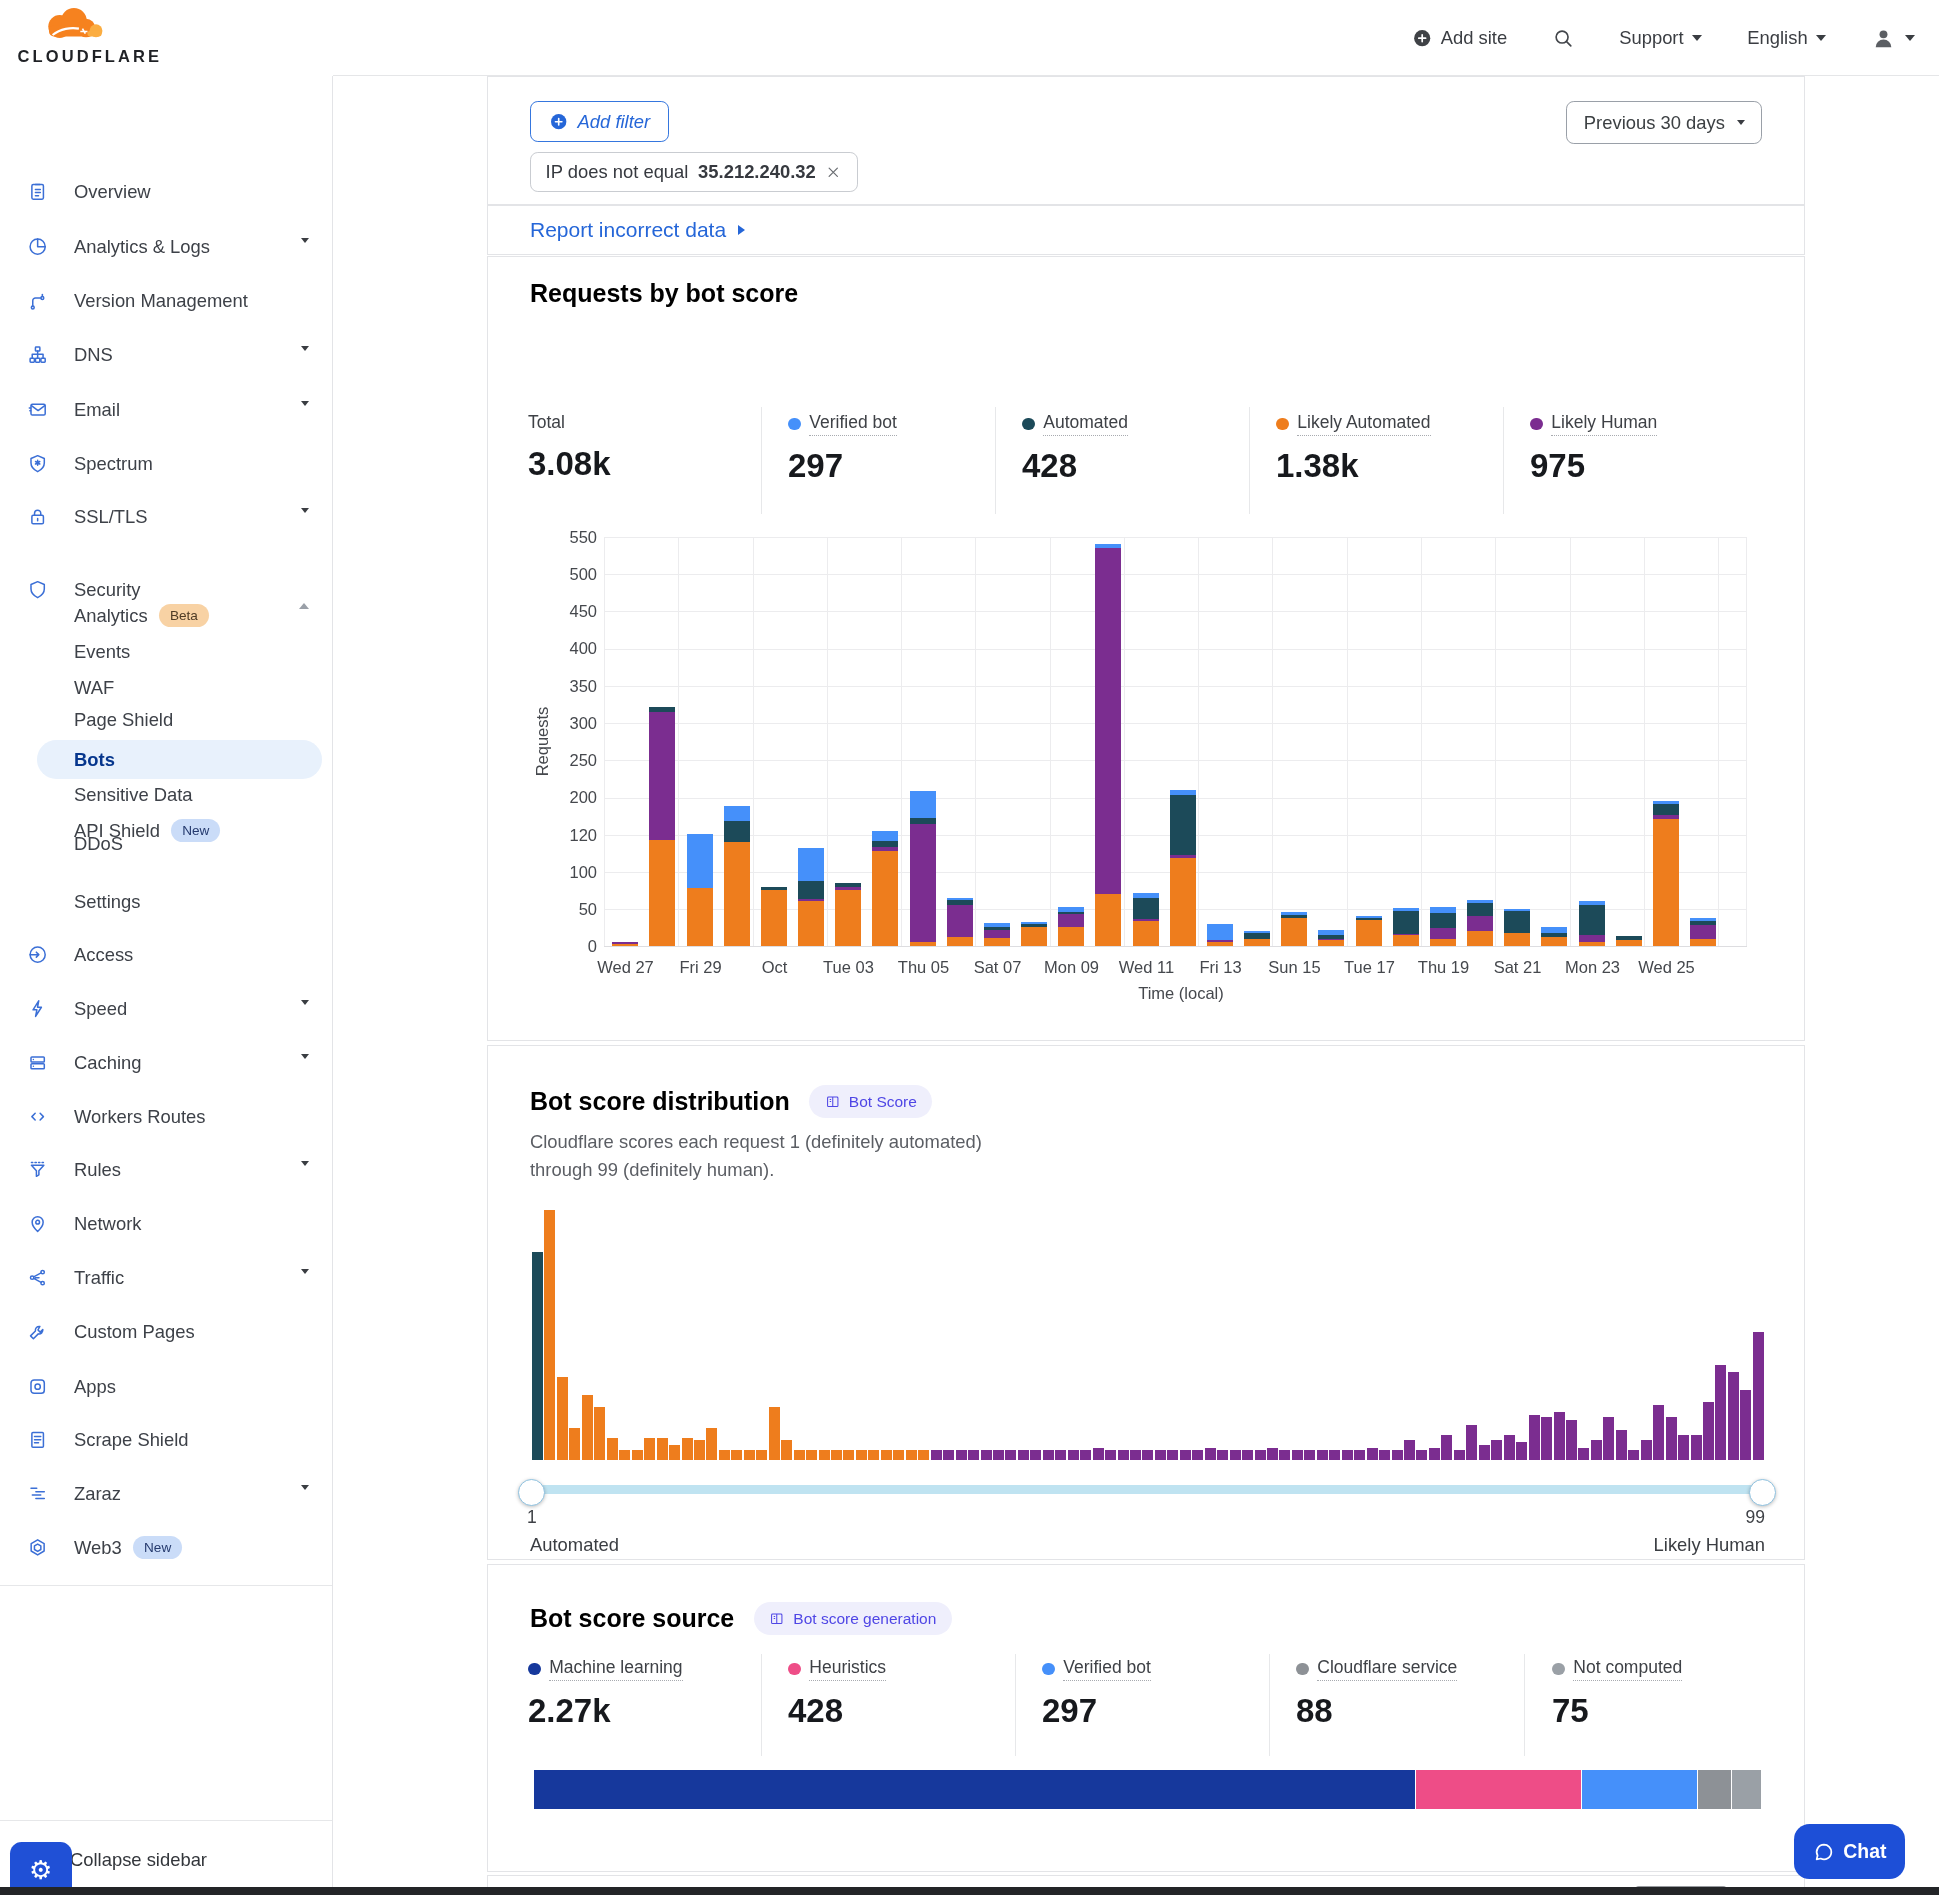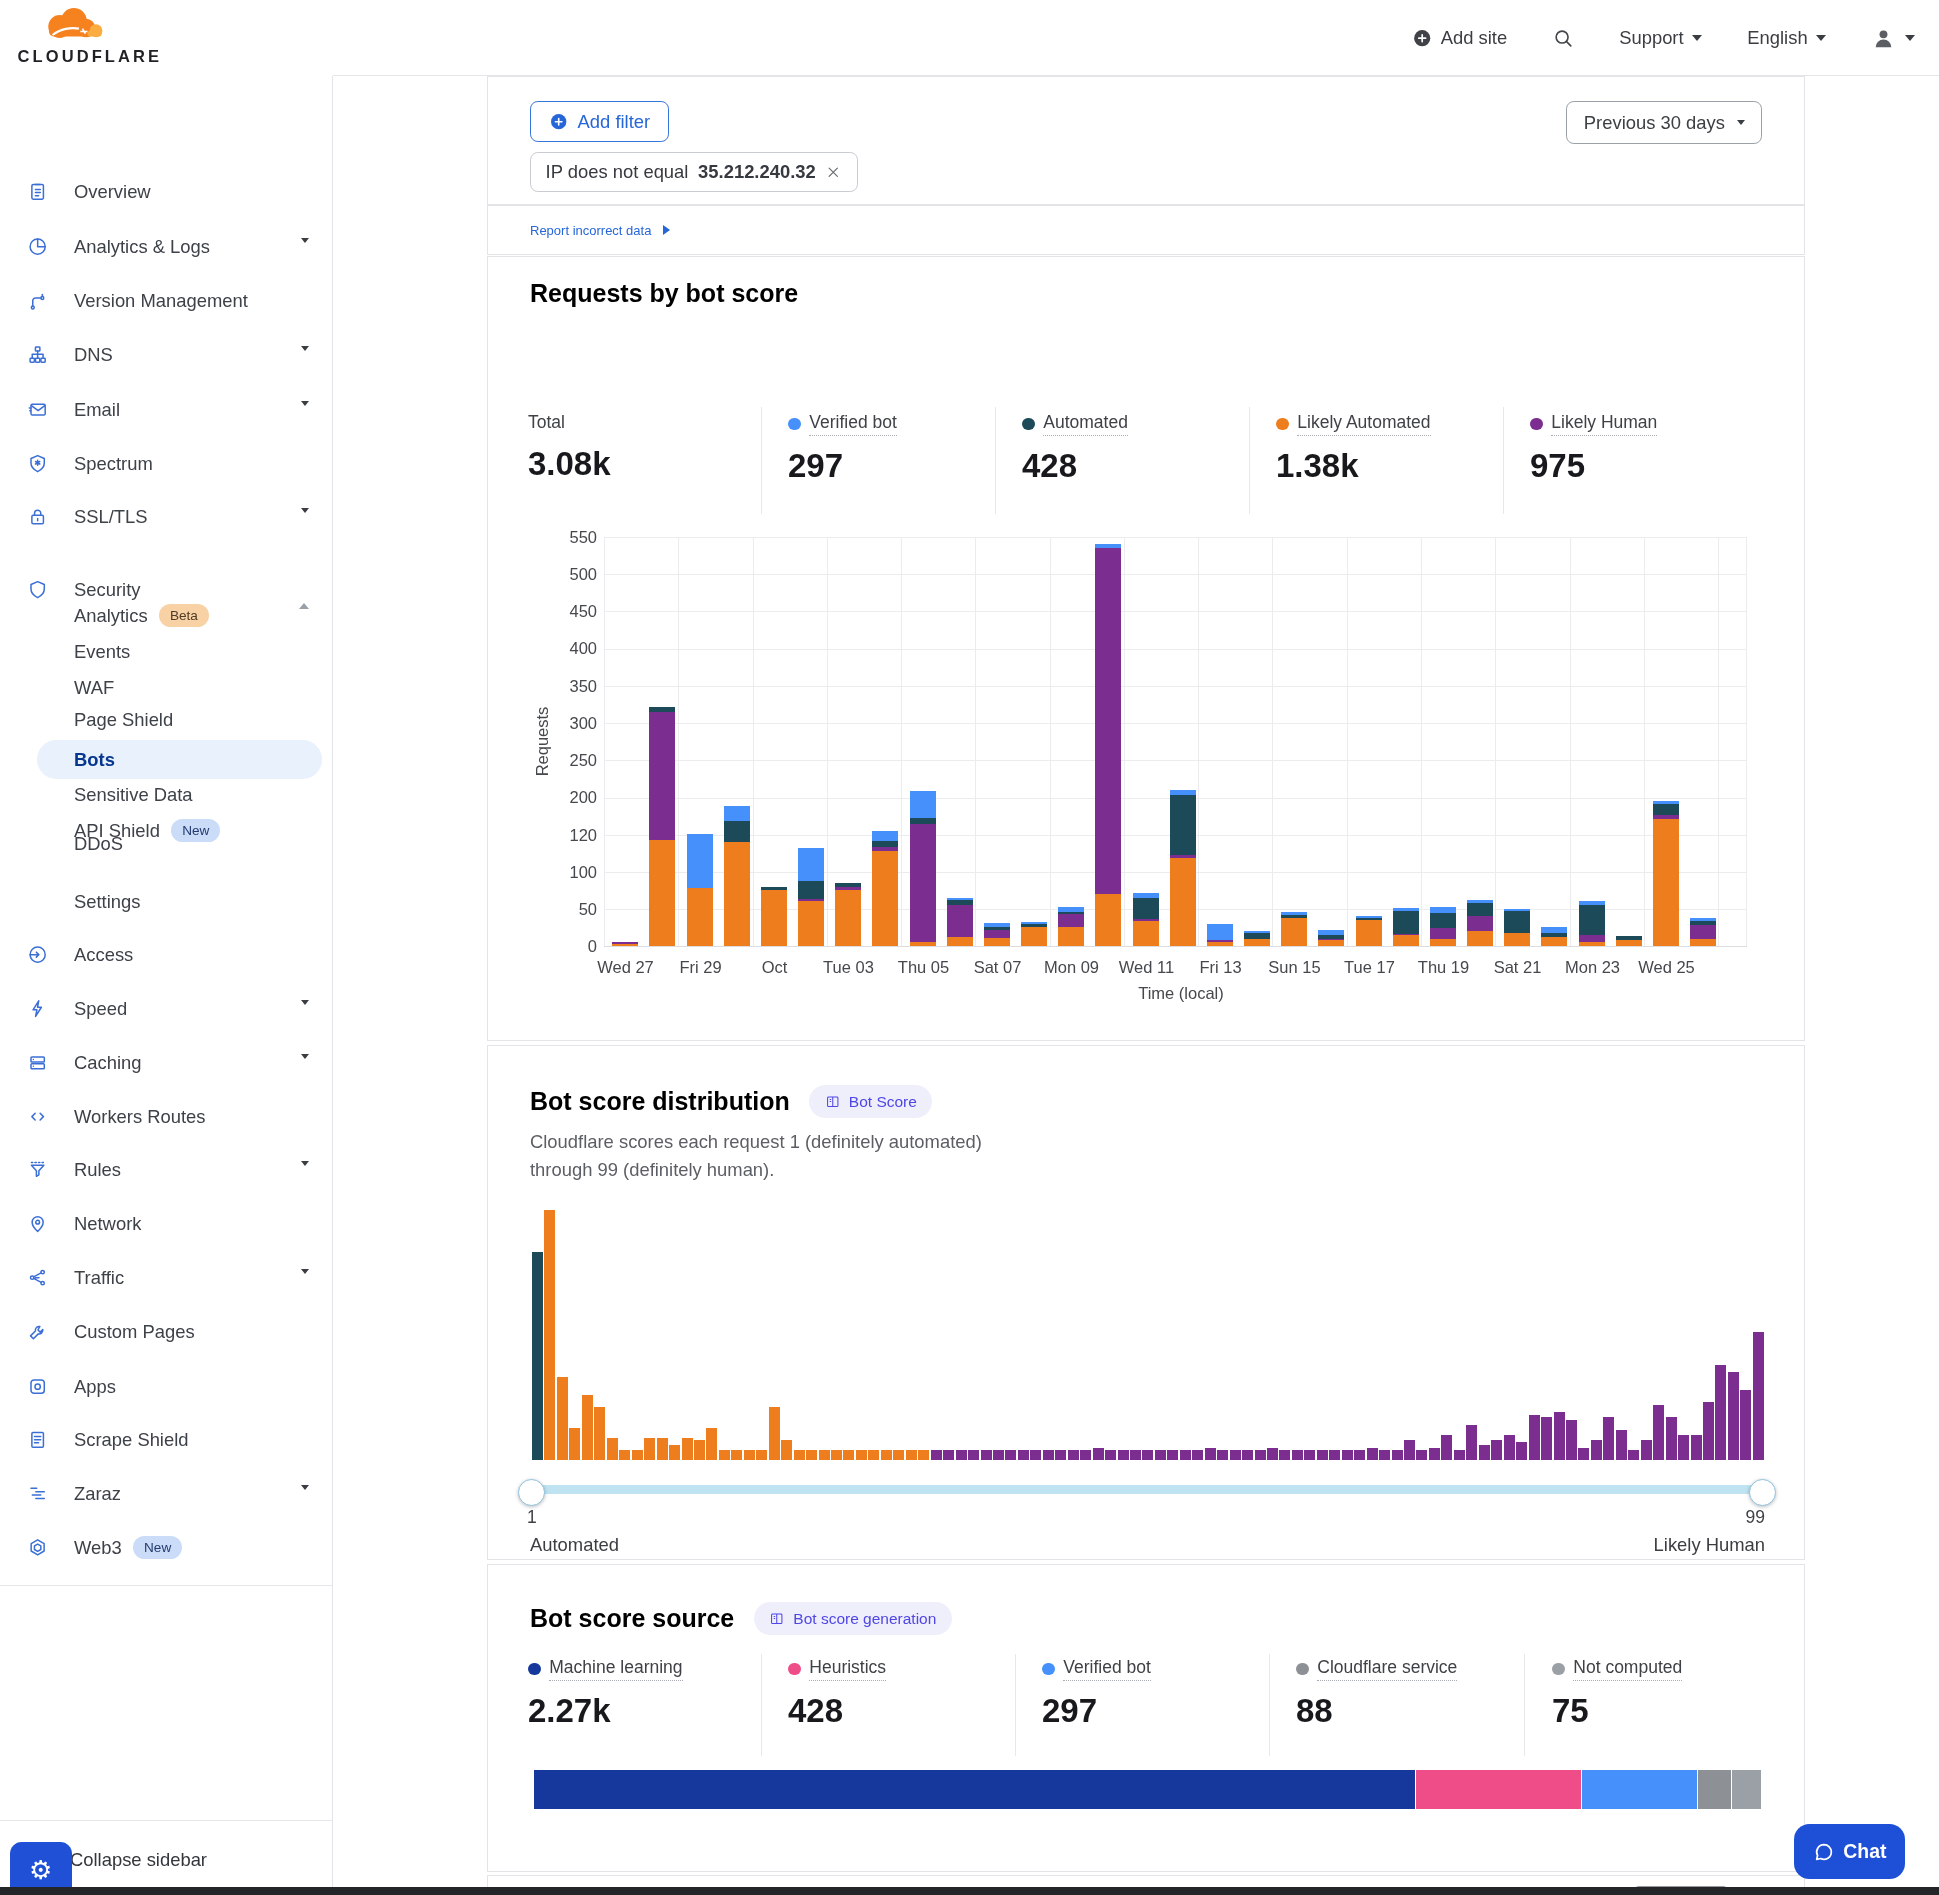--- a/index.html
+++ b/index.html
@@ -39,26 +39,26 @@
 
   
   .box { position:absolute; left:487px; width:1318px; background:#fff; border:1px solid #e3e4e7; }
   #filter-box { top:76px; height:129px; }
   #report-box { top:205px; height:50px; }
   #requests-box { top:256px; height:785px; }
   #distribution-box { top:1045px; height:515px; }
   #source-box { top:1564px; height:308px; }
   #next-box { top:1875px; height:19.4px; border-bottom:none; }
 
-  .add-filter-btn { position:absolute; left:42px; top:24px; display:inline-flex; align-items:center; gap:9.7px; border:1.5px solid #3576de; border-radius:7.8px; padding:8.7px 17.5px; color:#2566d8; font-size:18.4px; cursor:pointer; background:#fff; }
+  .add-filter-btn { position:absolute; left:42px; top:24px; display:inline-flex; align-items:center; gap:9.7px; border:1.5px solid #3576de; border-radius:7.8px; padding:8.7px 17.5px; color:#2566d8; font-size:18.4px; cursor:pointer; background:#fff;font-style:italic; }
   .filter-chip { position:absolute; left:42px; top:75px; display:inline-flex; align-items:center; gap:9.7px; border:1px solid #c9ccd1; border-radius:7.8px; padding:7.8px 14.6px; font-size:18.4px; color:#36393f; cursor:pointer; background:#fff; }
   .chip-value { font-weight:700; }
   .range-btn { position:absolute; right:42px; top:24px; display:inline-flex; align-items:center; gap:11.6px; border:1.5px solid #9aa0a8; border-radius:7.8px; padding:9.7px 16.5px; font-size:18.4px; color:#3c4043; cursor:pointer; background:#fff; }
   .range-btn .caret-down { border-left-width:4.9px; border-right-width:4.9px; border-top-width:5.8px; }
-  .report-link { position:absolute; left:42px; top:0; height:100%; display:flex; align-items:center; gap:11.6px; color:#2566d8; font-size:13px; cursor:pointer; }
+  .report-link { position:absolute; left:42px; top:0; height:100%; display:flex; align-items:center; gap:11.6px; color:#2566d8; font-size:21px; cursor:pointer; }
   .report-caret { width:0; height:0; border-top:5.8px solid transparent; border-bottom:5.8px solid transparent; border-left:7.8px solid #2566d8; }
 
   .card-title { font-size:25px; font-weight:700; color:#000000; white-space:nowrap; }
   .title-row { position:absolute; display:flex; align-items:center; gap:19.4px; }
   .card-desc { position:absolute; font-size:18.4px; color:#5b5e64; line-height:28px; white-space:nowrap; }
   .doc-badge { display:inline-flex; align-items:center; gap:8.7px; height:33px; padding:0 15.5px; border-radius:16.5px; background:#efeffc; color:#4f46e5; font-size:15.5px; cursor:pointer; white-space:nowrap; }
 
   .stat { position:absolute; }
   .stat-label { display:flex; align-items:center; gap:8.7px; font-size:17.5px; color:#3e4146; }
   .stat-label .lbl { border-bottom:1.9px dotted #a8abb0; padding-bottom:1.9px; cursor:pointer; white-space:nowrap; }

